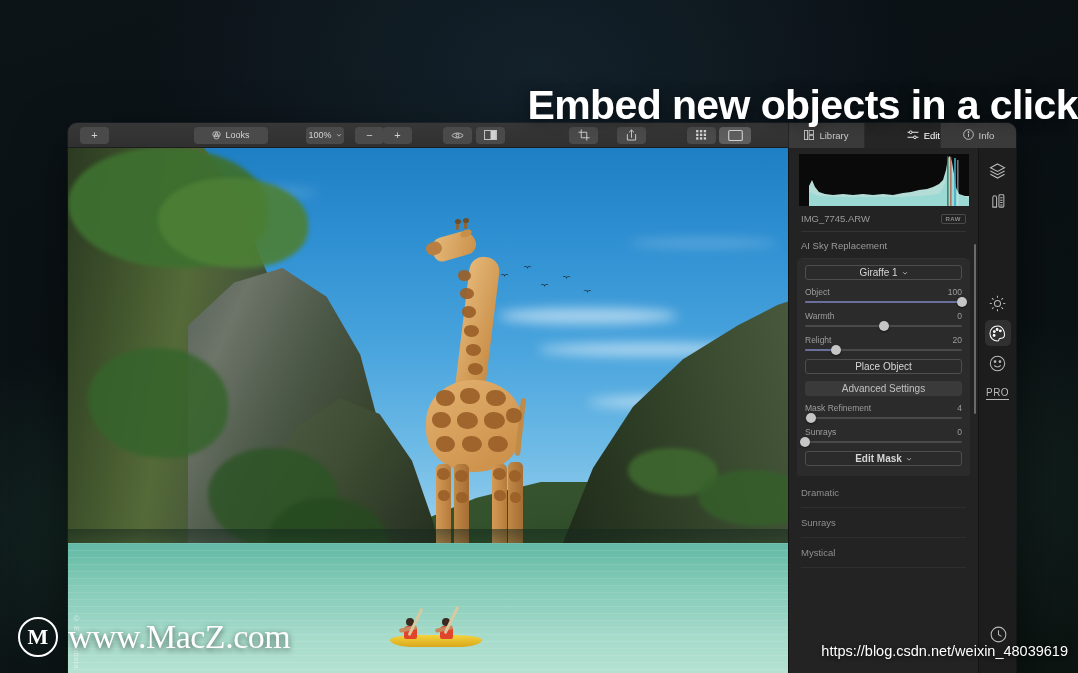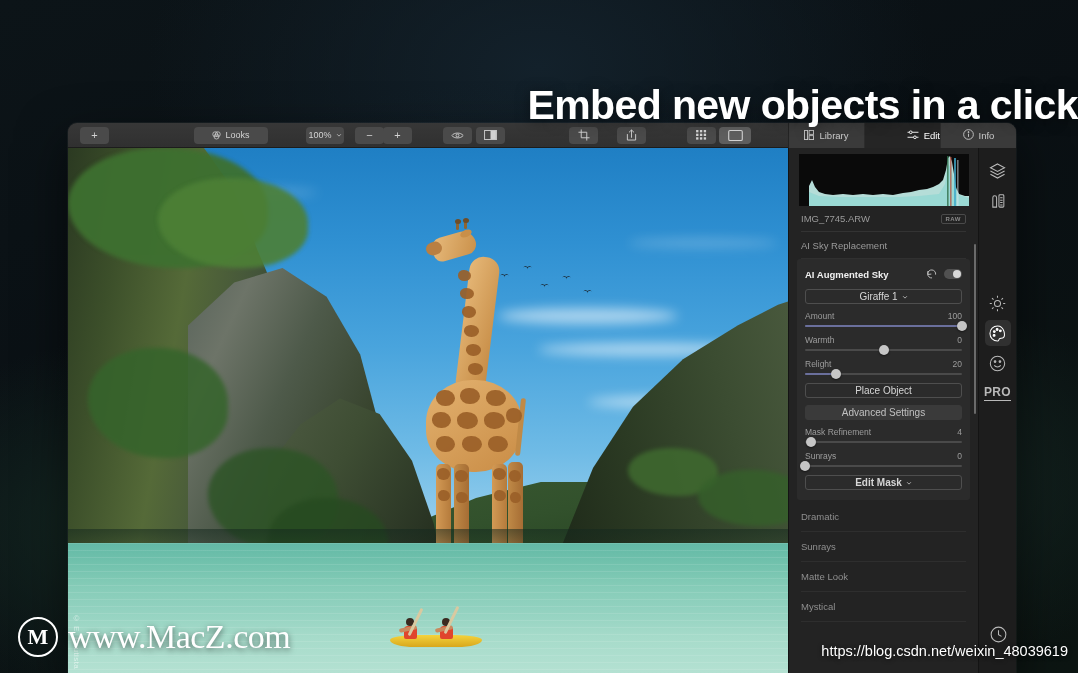--- a/index.html
+++ b/index.html
@@ -348,21 +348,21 @@
   .rail-icon {
     width: 26px; height: 26px; margin-bottom: 4px;
     display: flex; align-items: center; justify-content: center;
     border-radius: 5px; cursor: pointer;
     color: #b9b9b9;
   }
   .rail-icon.active { background: #303030; color: #ffffff; }
   .rail-gap { height: 72px; }
   #railClock { position: absolute; bottom: 22px; left: 6px; }
   #pro {
-    font-size: 12px; font-weight: bold; color: #b9b9b9;
+    font-size: 10px; font-weight: normal; color: #b9b9b9;
     border-bottom: 1.2px solid #b9b9b9; padding-bottom: 1px; letter-spacing:.4px;
   }
 
   
   #macz {
     position: absolute; left: 18px; bottom: 16px;
     display: flex; align-items: center; gap: 10px;
     z-index: 9;
   }
   #maczLogo {
@@ -643,45 +643,33 @@
 
 
       <div id="fileRow">
         <span id="fileName">IMG_7745.ARW</span>
         <span id="rawBadge">RAW</span>
       </div>
 
       <div class="sec-row">AI Sky Replacement</div>
 
       <div id="openSection">
-        <div id="openHead">
-          <span id="openTitle">AI Augmented Sky</span>
-          <span class="head-icons">
-            <span style="color:#c8c8c8;">
-              <svg width="11" height="10" viewBox="0 0 12 11" fill="none" stroke="currentColor" stroke-width="1">
-                <path d="M10.5 6.2 A4.4 4.4 0 1 0 6.6 9.8"></path>
-                  <path d="M2 2.2 L2.1 6 L5.8 5.6"></path>
-              </svg>
-            </span>
-            <span class="toggle"></span>
-          </span>
-        </div>
 
         <div class="sel-btn">
           <span>Giraffe 1</span>
           <span style="margin-left:4px;">
             <svg width="6" height="6" viewBox="0 0 8 8" fill="none" stroke="currentColor" stroke-width="1">
                 <path d="M1.5 3 L4 5.5 L6.5 3"></path>
               </svg>
           </span>
         </div>
 
         <div class="slider">
           <div class="sl-head">
-            <span>Amount</span>
+            <span>Object</span>
             <span>100</span>
           </div>
           <div class="sl-track">
             <div class="sl-fill" style="width:100%"></div>
             <div class="sl-knob" style="left:100%"></div>
           </div>
         </div>
 
         <div class="slider">
           <div class="sl-head">
@@ -733,21 +721,20 @@
             <svg width="6" height="6" viewBox="0 0 8 8" fill="none" stroke="currentColor" stroke-width="1">
                 <path d="M1.5 3 L4 5.5 L6.5 3"></path>
               </svg>
           </span>
         </div>
       </div>
 
       <div id="listSections">
         <div class="list-row">Dramatic</div>
         <div class="list-row">Sunrays</div>
-        <div class="list-row">Matte Look</div>
         <div class="list-row">Mystical</div>
       </div>
 
       <div id="panelScroll"></div>
     </div>
 
     <div id="rail">
       <div class="rail-icon">
         <svg width="17" height="16" viewBox="0 0 18 17" fill="none" stroke="currentColor" stroke-width="1.1">
           <path d="M9 1 L16.5 5 L9 9 L1.5 5 Z"></path>

